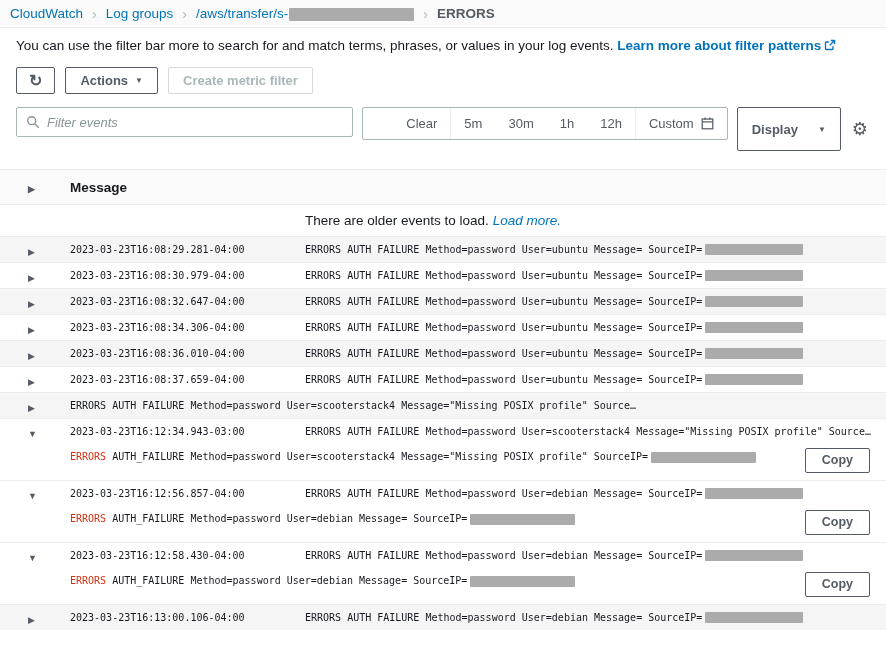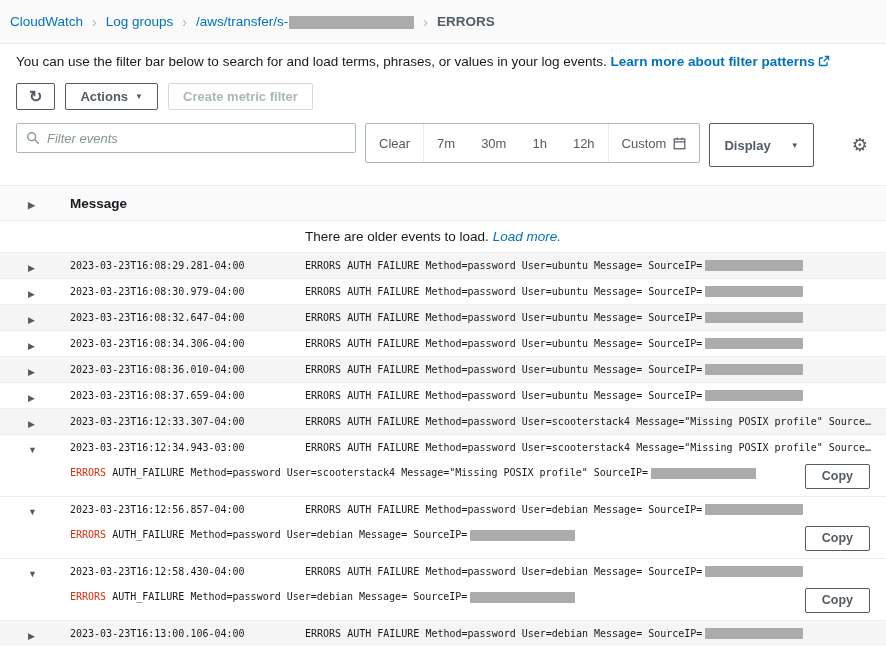--- a/index.html
+++ b/index.html
@@ -1,21 +1,21 @@
 <!DOCTYPE html>
 <html><head>
 <meta charset="utf-8">
 <style>
   * { margin:0; padding:0; box-sizing:border-box; }
   html,body { width:886px; height:654px; overflow:hidden; background:#fff;
     font-family:"Liberation Sans", sans-serif; color:#16191f; }
   a { text-decoration:none; cursor:pointer; }
 
   
-  .breadcrumb-bar { height:44px; display:flex; align-items:center; padding:0 16px 0 10px;
+  .breadcrumb-bar { height:28px; display:flex; align-items:center; padding:0 16px 0 10px;
     background:#fafafa; border-bottom:1px solid #eaeded; font-size:13.5px; }
   .breadcrumb-bar a { color:#0073bb; }
   .breadcrumb-bar .sep { color:#aab7b8; margin:0 9px; font-size:14px; }
   .breadcrumb-bar .current { color:#545b64; font-weight:700; }
 
   .redacted { display:inline-block; background:#ababab; height:11px; vertical-align:middle; border-radius:1px; }
   .bc-redact { width:125px; height:13px; margin-left:1px; }
   .row-redact { width:98px; margin-left:3px; }
   .detail-redact { width:105px; margin-left:3px; }
 
@@ -32,21 +32,21 @@
   .btn.disabled { color:#aab7b8; border-color:#d5dbdb; cursor:default; }
   .icon-btn { padding:2px 12px; font-size:16px; }
   .caret { font-size:8px; }
 
   .filter-row { display:flex; align-items:stretch; gap:9px; }
   .search-box { width:340px; border:1px solid #aab7b8; border-radius:2px; display:flex;
     align-items:center; padding:0 9px; height:30px; background:#fff; }
   .search-box input { border:none; outline:none; flex:1; font-size:13px; margin-left:7px;
     font-family:inherit; color:#16191f; background:transparent; }
   .search-box input::placeholder { color:#879596; font-style:italic; }
-  .time-group { display:flex; align-items:center; border:1px solid #aab7b8; border-radius:2px; height:40px; background:#fff; }
+  .time-group { display:flex; align-items:center; border:1px solid #aab7b8; border-radius:2px; height:33px; background:#fff;padding-left:30px; }
   .tg-btn { background:none; border:none; font-family:inherit; font-size:13px; color:#545b64;
     padding:0 13px; cursor:pointer; height:100%; display:inline-flex; align-items:center; gap:7px; }
   .vdiv { width:1px; height:100%; background:#eaeded; }
   .display-btn { height:44px;gap:20px; }
   .gear-btn { margin-left:auto; background:none; border:none; font-size:18px; color:#545b64; cursor:pointer; padding:0 2px; }
 
   
   .table { margin-top:18px; }
   .thead { display:flex; align-items:center; height:36px; background:#fafafa;
     border-top:1px solid #eaeded; border-bottom:1px solid #eaeded;
@@ -76,21 +76,21 @@
   <span class="sep">›</span>
   <a>Log groups</a>
   <span class="sep">›</span>
   <a><span>/aws/transfer/s-</span><span class="redacted bc-redact"></span></a>
   <span class="sep">›</span>
   <span class="current">ERRORS</span>
 </nav>
 
 <main>
   <p class="desc">
-    <span>You can use the filter bar below to search for and load terms, phrases, or values in your log events.</span>
+    <span>You can use the filter bar more to search for and match terms, phrases, or values in your log events.</span>
     <a class="learn"><span>Learn more about filter patterns</span><svg width="12" height="12" viewBox="0 0 16 16">
           <path d="M9 2h5v5M14 2L7.5 8.5M12 9.5V13a1 1 0 0 1-1 1H3a1 1 0 0 1-1-1V5a1 1 0 0 1 1-1h3.5" fill="none" stroke="#0073bb" stroke-width="1.8"></path>
         </svg></a>
   </p>
 
   <div class="toolbar">
     <button class="btn icon-btn">
         <span>↻</span>
       </button>
     <button class="btn">
@@ -104,21 +104,21 @@
     <div class="search-box">
       <svg width="14" height="14" viewBox="0 0 16 16">
           <circle cx="6.5" cy="6.5" r="4.5" fill="none" stroke="#879596" stroke-width="1.6"></circle>
           <line x1="10" y1="10" x2="14.5" y2="14.5" stroke="#879596" stroke-width="1.6"></line>
         </svg>
       <input value="" placeholder="Filter events" style="">
     </div>
     <div class="time-group">
       <button class="tg-btn">Clear</button>
       <span class="vdiv"></span>
-      <button class="tg-btn">7m</button>
+      <button class="tg-btn">5m</button>
       <button class="tg-btn">30m</button>
       <button class="tg-btn">1h</button>
       <button class="tg-btn">12h</button>
       <span class="vdiv"></span>
       <button class="tg-btn">
           <span>Custom</span>
           <svg width="13" height="13" viewBox="0 0 16 16">
             <rect x="1.5" y="2.5" width="13" height="12" fill="none" stroke="#545b64" stroke-width="1.5"></rect>
             <line x1="1.5" y1="6" x2="14.5" y2="6" stroke="#545b64" stroke-width="1.5"></line>
             <line x1="5" y1="0.5" x2="5" y2="3.5" stroke="#545b64" stroke-width="1.5"></line>
@@ -182,21 +182,20 @@
       <div class="log-row">
         <div class="row-main">
           <span class="col-exp"><span class="expander">▶</span></span>
           <span class="col-ts mono">2023-03-23T16:08:37.659-04:00</span>
           <span class="col-msg mono">ERRORS AUTH_FAILURE Method=password User=ubuntu Message= SourceIP=<span class="redacted row-redact"></span></span>
         </div>
       </div>
       <div class="log-row">
         <div class="row-main stripe">
           <span class="col-exp"><span class="expander">▶</span></span>
-          <span class="col-ts mono">2023-03-23T16:12:33.307-04:00</span>
           <span class="col-msg mono">ERRORS AUTH_FAILURE Method=password User=scooterstack4 Message="Missing POSIX profile" Source…</span>
         </div>
       </div>
       <div class="log-row expanded">
         <div class="row-main">
           <span class="col-exp"><span class="expander">▼</span></span>
           <span class="col-ts mono">2023-03-23T16:12:34.943-03:00</span>
           <span class="col-msg mono">ERRORS AUTH_FAILURE Method=password User=scooterstack4 Message="Missing POSIX profile" Source…</span>
         </div>
         <div class="row-detail">

